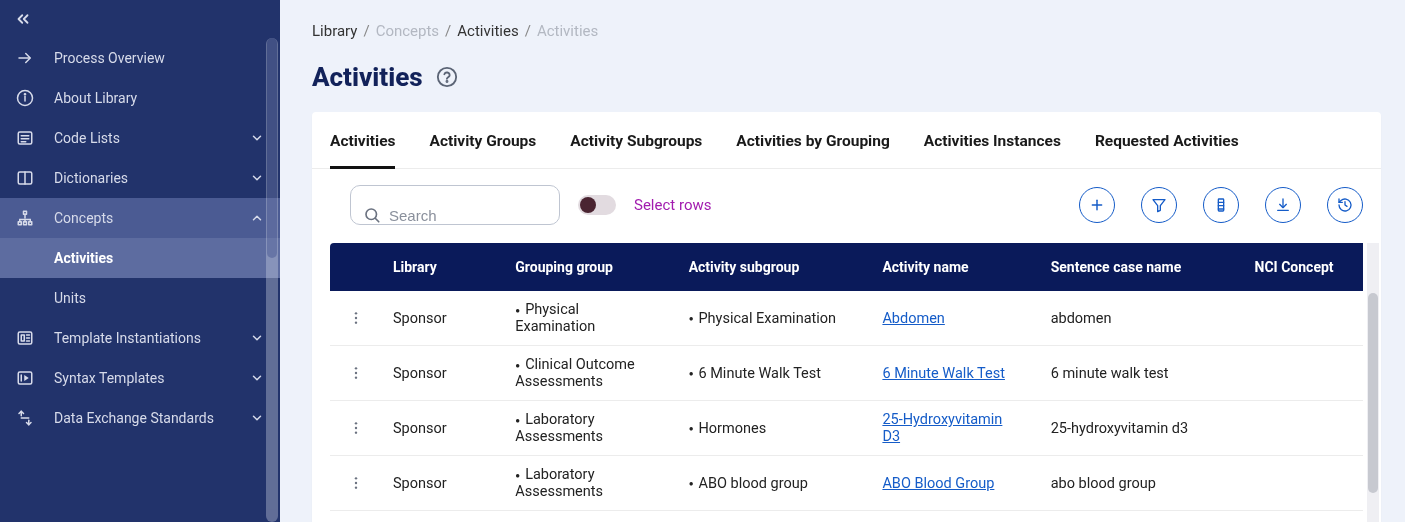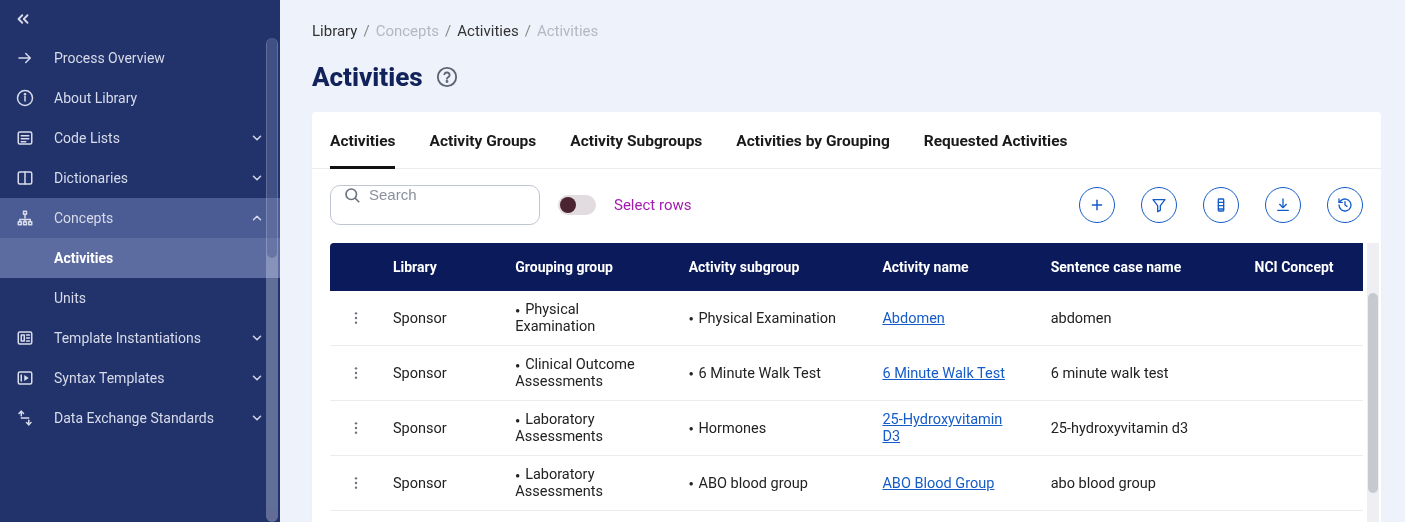--- a/index.html
+++ b/index.html
@@ -170,27 +170,28 @@
   }
 
   .toolbar {
     display: flex;
     align-items: center;
     padding: 16px 18px 18px 18px;
     gap: 18px;
   }
   .search-wrap {
     display: flex;
-    align-items: flex-start;
+    align-items: flex-end;
     border: 1px solid #bfc5d1;
     border-radius: 10px;
     height: 40px;
     width: 210px;
     padding: 0 12px;
     color: #6b7280;
+    margin-left: 20px;
   }
   .search-wrap input {
     border: none;
     outline: none;
     font-size: 15px;
     width: 100%;
     background: transparent;
     color: #333;
   }
   .search-wrap input::placeholder { color: #8a909c; }
@@ -452,20 +453,21 @@
           </svg>
       </span>
     </div>
 
     <div class="card">
       <div class="tabs" id="tabs">
           <div class="tab active">Activities</div>
           <div class="tab">Activity Groups</div>
           <div class="tab">Activity Subgroups</div>
           <div class="tab">Activities by Grouping</div>
+          <div class="tab">Activities Instances</div>
           <div class="tab">Requested Activities</div>
         </div>
 
       <div class="toolbar">
         <div class="search-wrap">
           <span class="icon">
             <svg width="18" height="18" viewBox="0 0 24 24" fill="none" stroke="#6b7280" stroke-width="2.2" stroke-linecap="round">
                 <circle cx="11" cy="11" r="7"></circle>
                 <line x1="21" y1="21" x2="16.65" y2="16.65"></line>
               </svg>

